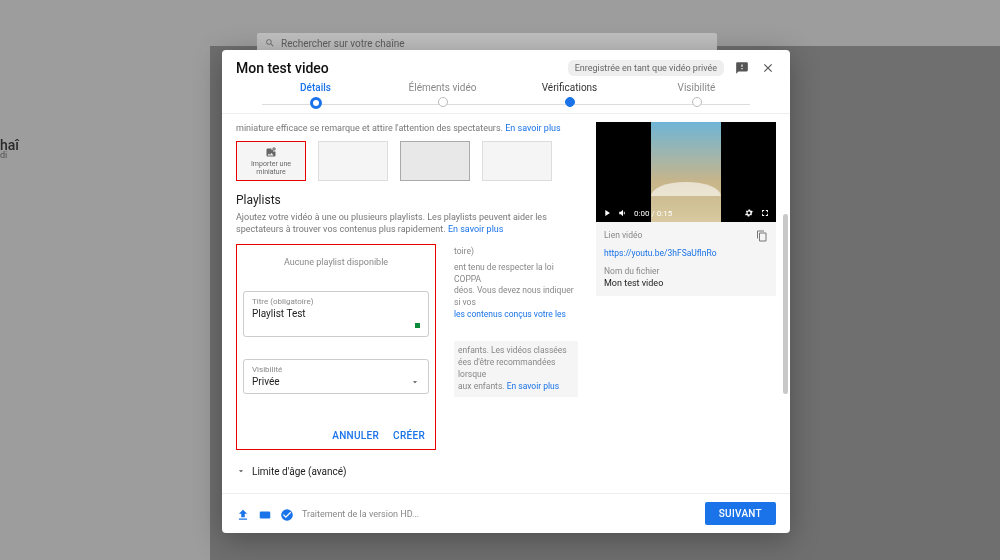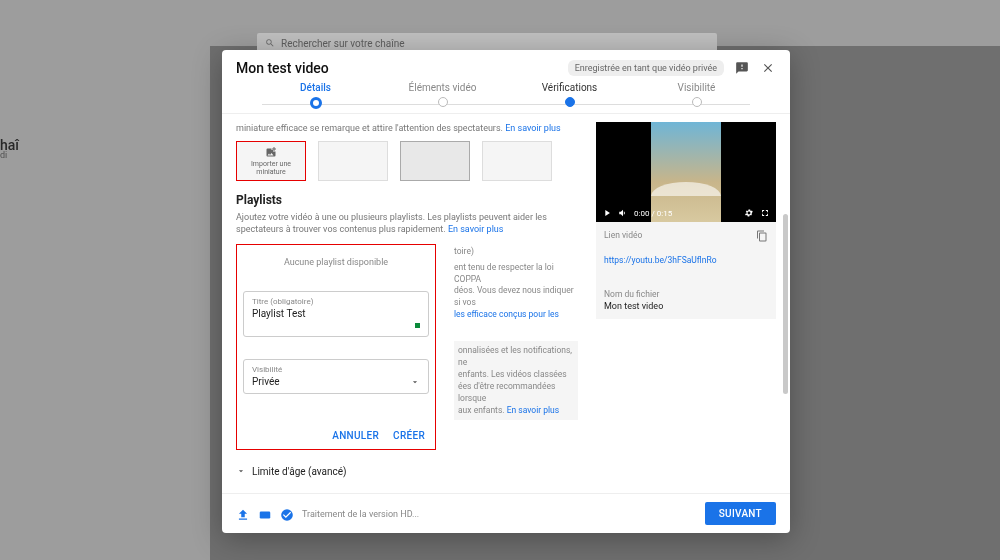--- a/index.html
+++ b/index.html
@@ -35,21 +35,21 @@
   .scroll-area{ position:absolute; inset:0; overflow-y:auto; padding:8px 14px;}
   .cols{ display:flex; gap:18px;}
   .col-l{ flex:1; min-width:0;}
   .col-r{ width:180px;}
   .hint{ font-size:9px; color:#777; line-height:1.4;}
   .link{ color:#1a73e8; cursor:pointer;}
   .thumbs{ display:flex; gap:12px; margin-top:6px;}
   .thumb{ width:70px; height:40px; border:1px solid #ddd; background:#f5f5f5; display:flex; flex-direction:column; align-items:center; justify-content:center; font-size:7px; color:#666; text-align:center; gap:2px;}
   .thumb svg{width:12px;height:12px;fill:#666;}
   .redbox{ border:1.5px solid #e60000;}
-  .section-h{ font-size:12px; font-weight:700; color:#222; margin-top:12px;}
+  .section-h{ font-size:12px; font-weight:400; color:#222; margin-top:12px;}
   .playlist-panel{ margin-top:8px; padding:6px; height:206px; position:relative;}
   .pp-empty{ text-align:center; font-size:9px; color:#888; padding:6px 0 16px 0;}
   .field{ border:1px solid #ccc; border-radius:3px; padding:5px 8px 6px 8px; margin-top:8px; background:#fff; position:relative;}
   .field-label{ font-size:8px; color:#888;}
   .field-val{ font-size:10px; color:#222; margin-top:2px;}
   .green-dot{ position:absolute; right:8px; bottom:8px; width:5px; height:5px; background:#0a8a3a;}
   .chev{ position:absolute; right:8px; top:12px; }
   .chev svg{width:10px;height:10px;fill:#555;}
   .pp-actions{ position:absolute; right:10px; bottom:8px; display:flex; gap:14px;}
   .txt-btn{ font-size:10px; font-weight:500; color:#1a73e8; cursor:pointer; letter-spacing:0.3px;}
@@ -57,21 +57,21 @@
   .expand{ display:flex; align-items:center; gap:6px; font-size:10px; color:#222; margin-top:16px; cursor:pointer;}
   .expand svg{width:10px;height:10px;fill:#555;}
   .vidbox{ background:#000; width:180px; height:100px; position:relative; overflow:hidden;}
   .wave{ position:absolute; left:55px; top:0; width:70px; height:100%; background:linear-gradient(180deg,#6fb5d6 0%, #c8b58a 60%, #d8c9a0 100%);}
   .wave::after{ content:""; position:absolute; left:0; bottom:26px; width:100%; height:14px; background:rgba(255,255,255,0.6); border-radius:50% 50% 0 0 / 100% 100% 0 0;}
   .vctrl{ position:absolute; left:0; right:0; bottom:0; height:18px; display:flex; align-items:center; padding:0 6px; gap:6px; color:#fff; font-size:8px;}
   .vctrl .sp{flex:1;}
   .vctrl svg{width:10px;height:10px;fill:#fff;}
   .meta{ background:#f5f5f5; padding:8px; font-size:8.5px;}
   .meta-label{ color:#888;}
-  .meta-link{ color:#1a73e8; word-break:break-all; cursor:pointer; margin-top:15px;}
+  .meta-link{ color:#1a73e8; word-break:break-all; cursor:pointer; margin-top:8px;}
   .meta-row{ display:flex; justify-content:space-between; align-items:flex-start;}
   .copy svg{width:12px;height:12px;fill:#777;}
   .m-foot{ border-top:1px solid #eee; padding:8px 14px; display:flex; align-items:center; gap:8px;}
   .m-foot .sp{flex:1;}
   .foot-txt{ font-size:9px; color:#888;}
   .primary-btn{ background:#1a73e8; color:#fff; font-size:10px; font-weight:500; padding:6px 14px; border-radius:2px; cursor:pointer; letter-spacing:0.3px;}
   .foot-ico{ width:14px; height:14px; }
   .foot-ico svg{width:14px;height:14px;}
   .scrollbar{ position:absolute; right:2px; top:100px; width:5px; height:180px; background:#c9c9c9; border-radius:3px;}
 </style>
@@ -174,23 +174,22 @@
               <div class="pp-actions">
                 <span class="txt-btn">ANNULER</span>
                 <span class="txt-btn">CRÉER</span>
               </div>
             </div>
 
             <div class="sideinfo" style="flex:1;">
               <div><span>toire)</span></div>
               <div style="margin-top:4px;"><span>ent tenu de respecter la loi COPPA</span></div>
               <div><span>déos. Vous devez nous indiquer si vos</span></div>
-              <div><span class="link">les efficace conçus pour les</span></div>
+              <div><span class="link">les contenus conçus votre les</span></div>
               <div style="background:#f5f5f5; padding:4px; margin-top:20px;">
-                <div><span>onnalisées et les notifications, ne</span></div>
                 <div><span>enfants. Les vidéos classées</span></div>
                 <div><span>ées d'être recommandées lorsque</span></div>
                 <div><span>aux enfants.</span> <span class="link">En savoir plus</span></div>
               </div>
             </div>
           </div>
 
           <div class="expand">
             <svg viewBox="0 0 24 24">
                 <path d="M7 10l5 5 5-5z"></path>
@@ -224,21 +223,21 @@
               <div style="flex:1;">
                 <div class="meta-label">Lien vidéo</div>
                 <div class="meta-link">https://youtu.be/3hFSaUflnRo</div>
               </div>
               <div class="copy">
                 <svg viewBox="0 0 24 24">
                     <path d="M16 1H4a2 2 0 00-2 2v14h2V3h12V1zm3 4H8a2 2 0 00-2 2v14a2 2 0 002 2h11a2 2 0 002-2V7a2 2 0 00-2-2zm0 16H8V7h11v14z"></path>
                   </svg>
               </div>
             </div>
-            <div style="margin-top:24px;">
+            <div style="margin-top:8px;">
               <div class="meta-label">Nom du fichier</div>
               <div style="font-size:9px;color:#222;margin-top:2px;">Mon test video</div>
             </div>
           </div>
         </div>
       </div>
     </div>
     <div class="scrollbar"></div>
   </div>
 

